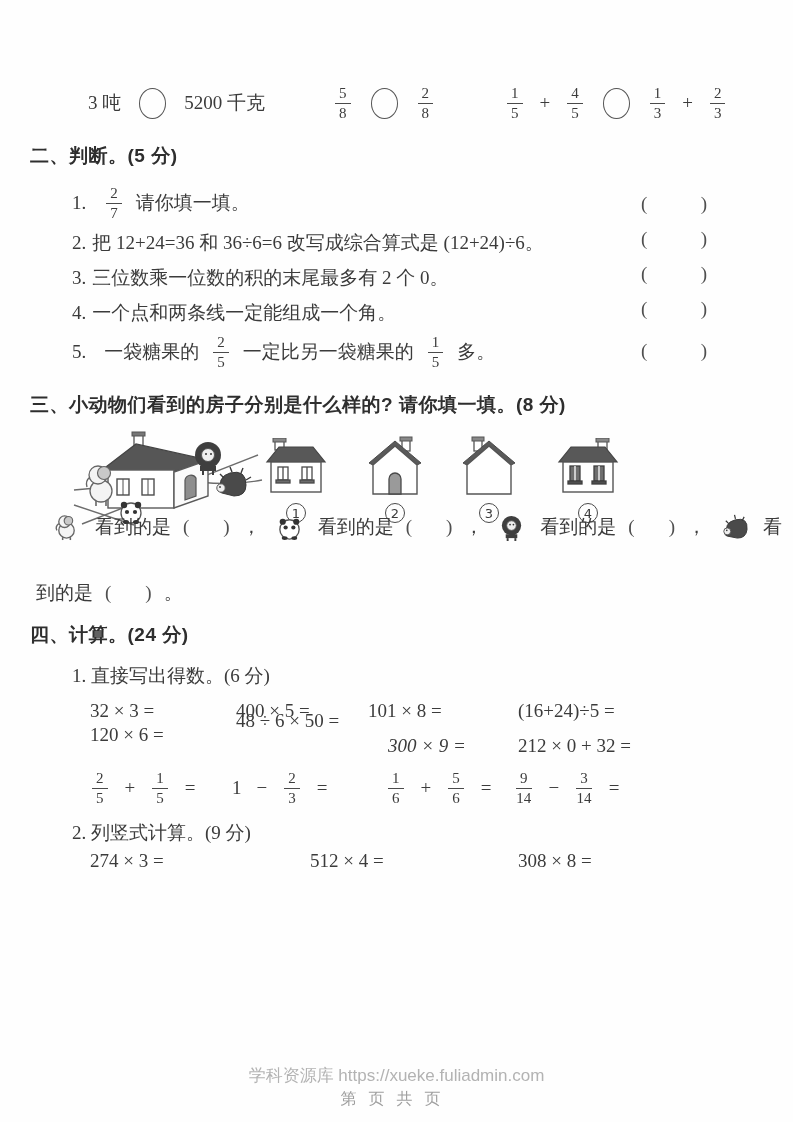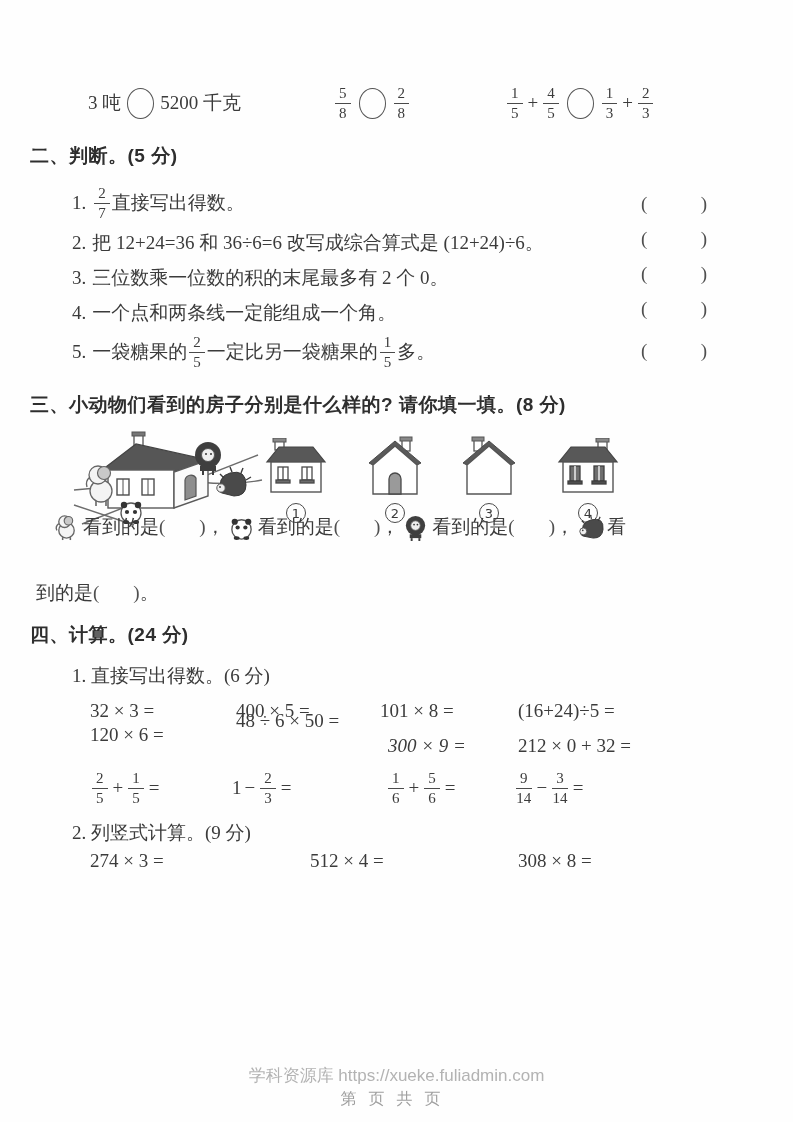--- a/index.html
+++ b/index.html
@@ -2,21 +2,21 @@
 <html><head>
 <meta charset="utf-8">
 <style>
   * { margin:0; padding:0; box-sizing:border-box; }
   html,body { background:#ffffff; }
   .page {
     position:relative; width:793px; height:1122px; margin:0 auto;
     background:#fefefe; overflow:hidden;
     font-family:"Liberation Serif", serif; color:#3b3b3b;
   }
-  .abs { position:absolute; }
+  .abs { position:absolute;gap:12px; }
   .hdr {
     font-family:"Liberation Sans", sans-serif; font-weight:700;
     font-size:19px; color:#2e2e2e; letter-spacing:0.5px; white-space:nowrap;
   }
   .txt { font-size:19px; white-space:nowrap; }
   .flexrow { display:flex; align-items:center; }
   
   .frac { display:inline-flex; flex-direction:column; align-items:center; line-height:1; vertical-align:-10px; margin:0 2px; }
   .frac .fn { font-size:15px; padding:0 4px 2px; border-bottom:1.3px solid #4a4a4a; }
   .frac .fd { font-size:15px; padding-top:2px; }
@@ -89,21 +89,21 @@
   </div>
 
   <div class="abs hdr" style="left:30px; top:143px;">二、判断。(5 分)</div>
 
   <div class="abs flexrow txt" style="left:72px; top:181px; height:44px;">
     <span style="margin-right:6px;">1.</span>
     <span class="frac">
       <span class="fn">2</span>
       <span class="fd">7</span>
     </span>
-    <span>直接写出得数。</span>
+    <span>请你填一填。</span>
   </div>
   <div class="abs ansblank" style="top:193px;">
     <span>(</span>
       <span>)</span>
   </div>
 
   <div class="abs txt" style="left:72px; top:230px;">
     <span style="margin-right:6px;">2.</span><span>把 12+24=36 和 36÷6=6 改写成综合算式是 (12+24)÷6。</span>
   </div>
   <div class="abs ansblank" style="top:228px;">
@@ -330,21 +330,21 @@
         <span>)</span>
       </span>
     <span>。</span>
   </div>
 
   <div class="abs hdr" style="left:30px; top:622px;">四、计算。(24 分)</div>
   <div class="abs txt" style="left:72px; top:663px;">1. 直接写出得数。(6 分)</div>
 
   <div class="abs txt" style="left:90px;  top:700px;">32 × 3 =</div>
   <div class="abs txt" style="left:236px; top:700px;">400 × 5 =</div>
-  <div class="abs txt" style="left:380px; top:700px;">101 × 8 =</div>
+  <div class="abs txt" style="left:368px; top:700px;">101 × 8 =</div>
   <div class="abs txt" style="left:518px; top:700px;">(16+24)÷5 =</div>
 
   <div class="abs txt" style="left:90px;  top:724px;">120 × 6 =</div>
   <div class="abs txt" style="left:236px; top:710px;">48 ÷ 6 × 50 =</div>
   <div class="abs txt" style="left:388px; top:735px;font-style:italic;">300 × 9 =</div>
   <div class="abs txt" style="left:518px; top:735px;">212 × 0 + 32 =</div>
 
   <div class="abs flexrow txt" style="left:90px; top:766px; height:44px;">
     <span class="frac">
         <span class="fn">2</span>

